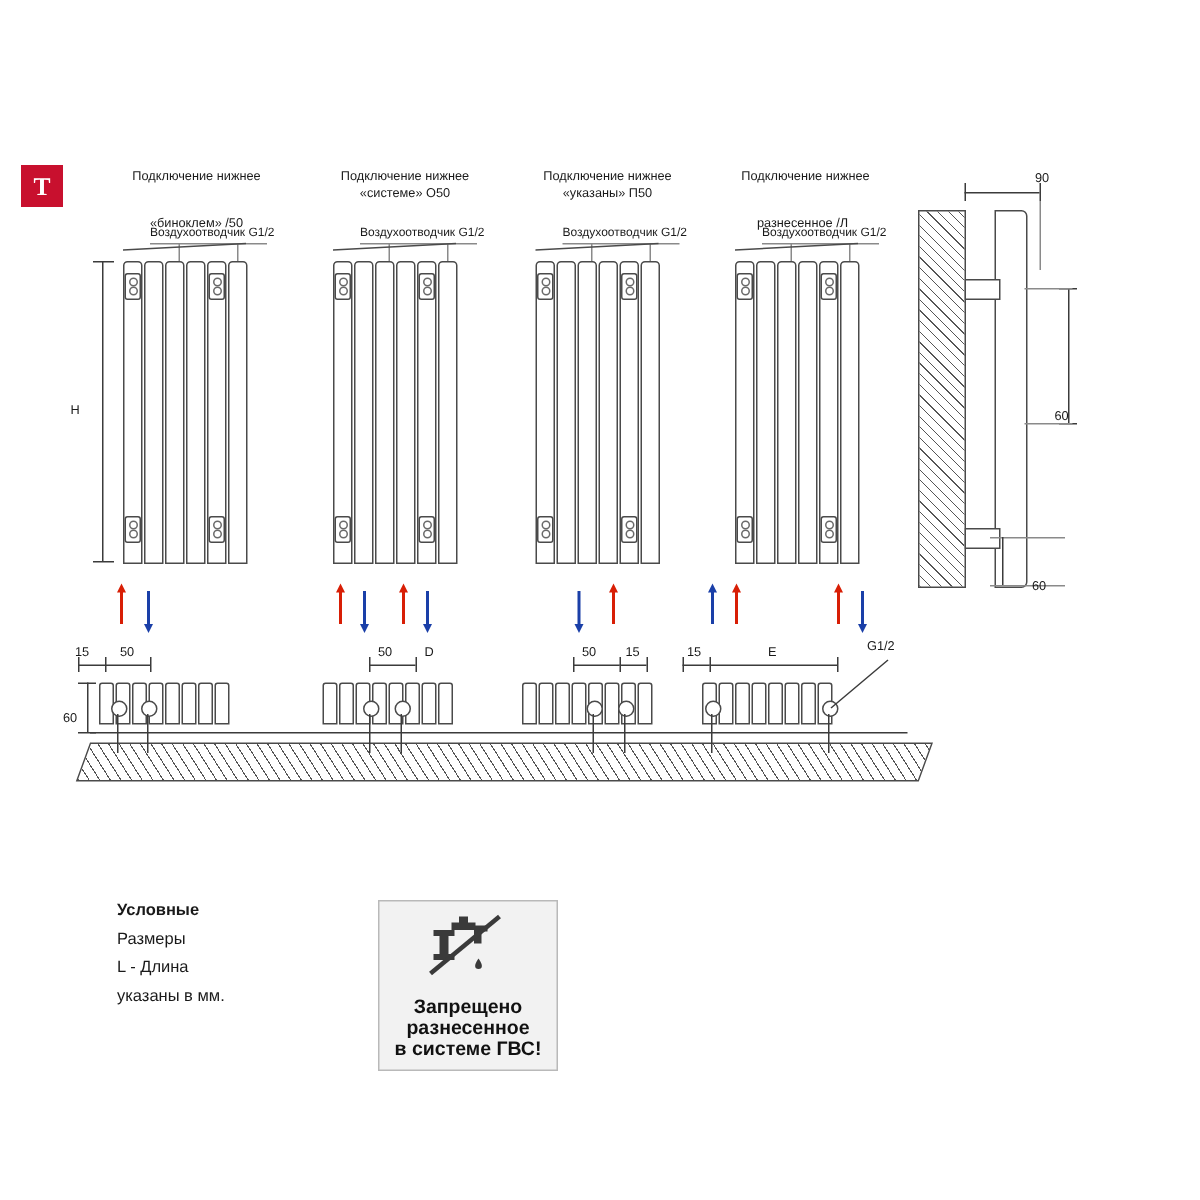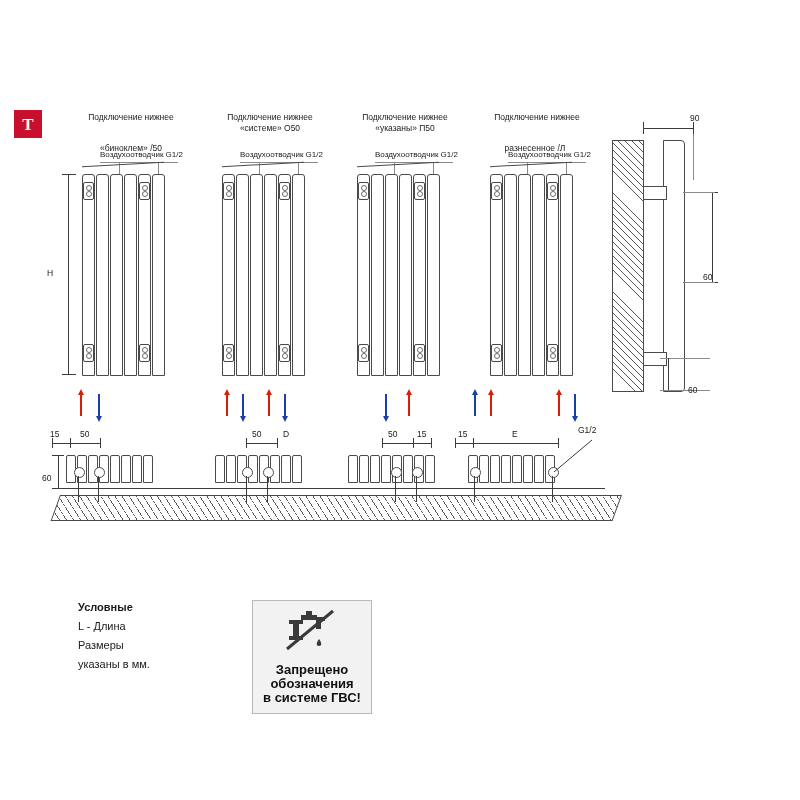--- a/index.html
+++ b/index.html
@@ -370,22 +370,22 @@
 
   <div class="abs" style="left:552px;top:436px;width:46px;height:38px;">
     <svg width="46" height="38" viewBox="0 0 46 38">
       <line x1="2" y1="36" x2="40" y2="4" stroke="#3b3b3b" stroke-width="1"></line>
     </svg>
   </div>
   <div class="abs dim-txt" style="left:578px;top:425px;">G1/2</div>
 
   <div class="abs legend">
     <div class="hd">Условные</div>
+    <div>Размеры</div>
     <div>L - Длина</div>
-    <div>Размеры</div>
     <div>указаны в мм.</div>
   </div>
 
   <div class="abs warn">
     <div class="ico">
       <svg width="62" height="46" viewBox="0 0 62 46">
 
         <rect x="20" y="6" width="16" height="5" fill="#3a3a3a"></rect>
         <rect x="25" y="2" width="6" height="5" fill="#3a3a3a"></rect>
         <path d="M36 8 h8 v4 h-4 v8 h-5 v-12 z" fill="#3a3a3a"></path>
@@ -393,18 +393,18 @@
         <rect x="12" y="15" width="6" height="12" fill="#3a3a3a"></rect>
         <rect x="8" y="27" width="14" height="4" fill="#3a3a3a"></rect>
 
         <path d="M38 30 c 3 4 3 7 0 7 c -3 0 -3 -3 0 -7 z" fill="#3a3a3a"></path>
 
         <line x1="6" y1="40" x2="52" y2="2" stroke="#3a3a3a" stroke-width="3"></line>
       </svg>
     </div>
     <div class="txt">
       <div>Запрещено</div>
-      <div>обозначения</div>
+      <div>разнесенное</div>
       <div>в системе ГВС!</div>
     </div>
   </div>
 
 </div>
 
 </body></html>

